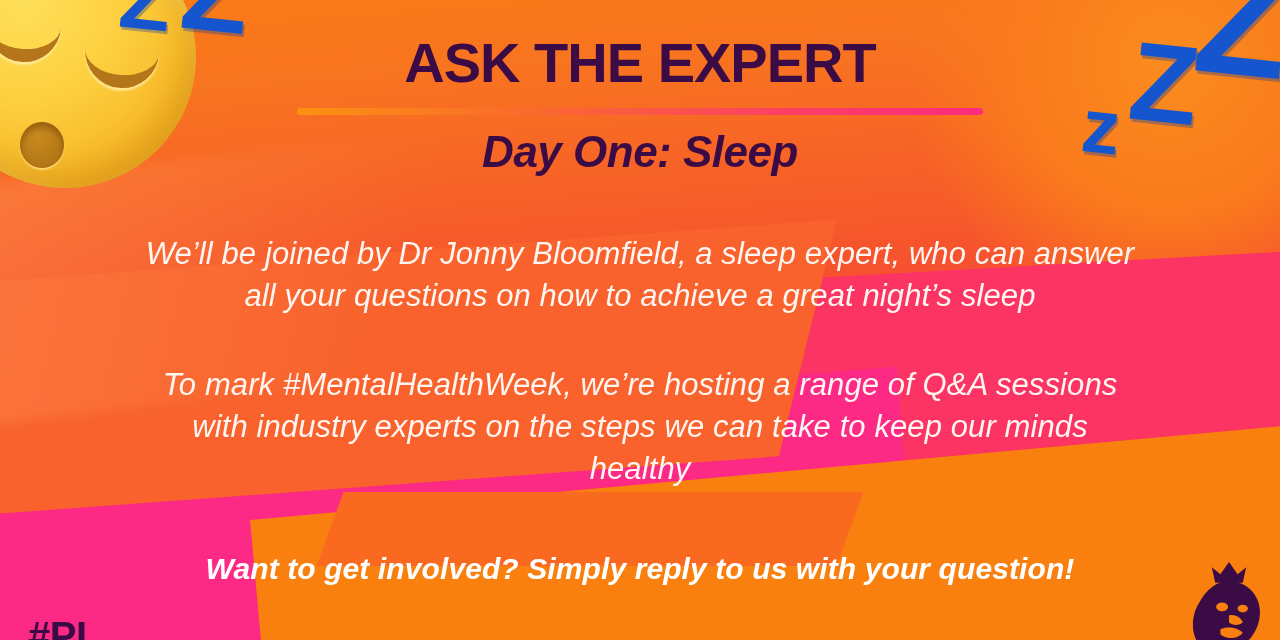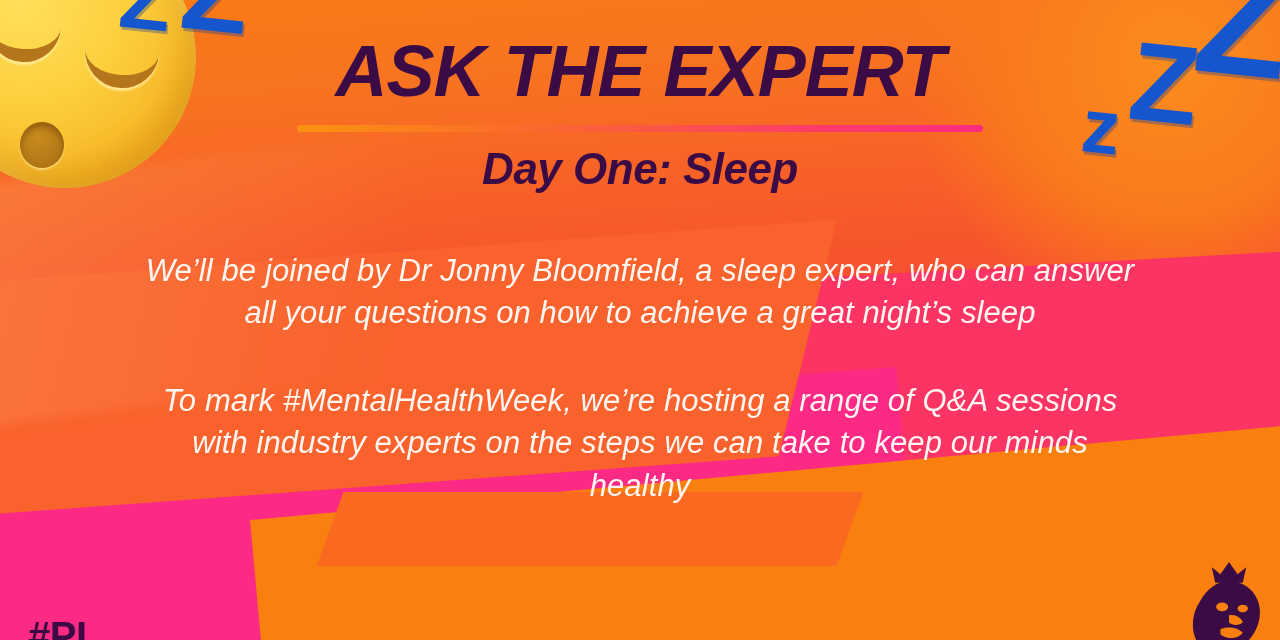--- a/index.html
+++ b/index.html
@@ -118,23 +118,22 @@
   .zed.r3{ left:1196px; top:-40px; font-size:152px; transform:rotate(6deg); }
 
   
   #content{
     position:absolute; left:0; top:0;
     width:1280px; height:640px;
     padding:34px 80px 0;
     text-align:center;
   }
   #title{
-    font-size:72px;
-    font-weight:700;
-    font-style:italic;
+    font-size:56px;
+    font-weight:700;
     letter-spacing:-1px;
     color:#3A0B45;
     line-height:1.04;
   }
   #divider{
     width:686px; height:7px;
     margin:16px auto 0;
     background:linear-gradient(90deg,#FB9210 0%,#FA6A2C 34%,#FB3F66 72%,#FC2B7F 100%);
     border-radius:4px;
   }
@@ -207,20 +206,21 @@
   <div class="zed r1">z</div>
   <div class="zed r2">Z</div>
   <div class="zed r3">Z</div>
 
   <div id="content">
     <h1 id="title">ASK THE EXPERT</h1>
     <div id="divider"></div>
     <h2 id="subtitle">Day One: Sleep</h2>
     <p class="para" id="para2">We’ll be joined by Dr Jonny Bloomfield, a sleep expert, who can answer all your questions on how to achieve a great night’s sleep</p>
     <p class="para" id="para1">To mark #MentalHealthWeek, we’re hosting a range of Q&amp;A sessions with industry experts on the steps we can take to keep our minds healthy</p>
+    <p id="cta">Want to get involved? Simply reply to us with your question!</p>
   </div>
 
   <div id="hashtag">#PL</div>
 
   <div id="pl-logo">
     <svg viewBox="0 0 100 120" aria-hidden="true">
       <g fill="#3A0B45">
         <path d="M34 26 L30 8 L40 16 L50 2 L60 16 L70 8 L66 26 Z"></path>
         <path d="M50 24 C70 24 86 40 86 60 C86 74 80 86 70 96
                  C64 102 58 112 56 120 L28 120

